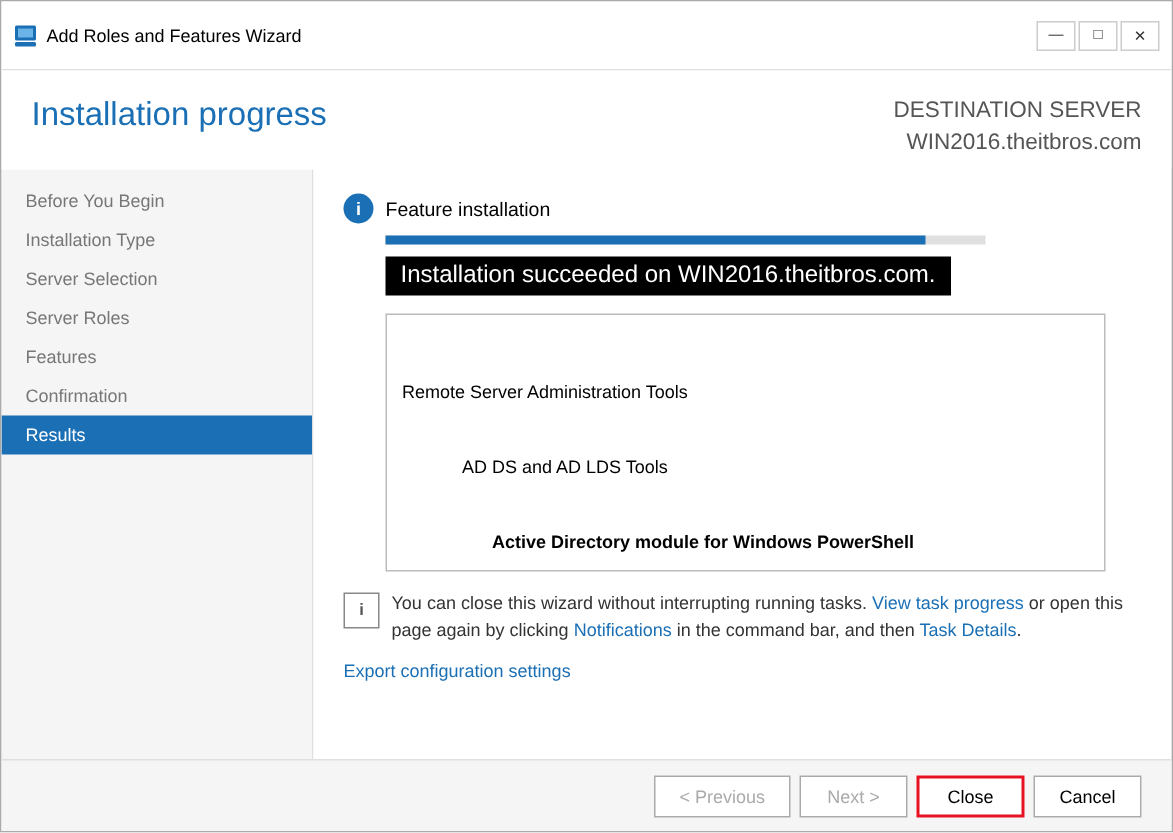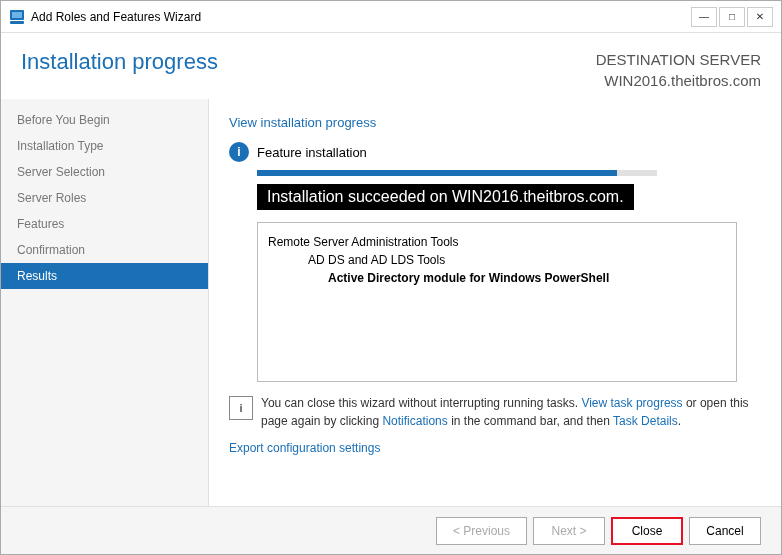--- a/index.html
+++ b/index.html
@@ -18,21 +18,21 @@
       border: 1px solid #aaa;
       display: flex;
       flex-direction: column;
     }
     .title-bar {
       background: #fff;
       border-bottom: 1px solid #e0e0e0;
       display: flex;
       align-items: center;
       padding: 6px 8px;
-      height: 32px;
+      height: 46px;
     }
     .title-bar-icon {
       width: 16px;
       height: 16px;
       margin-right: 6px;
       display: flex;
       align-items: center;
       justify-content: center;
     }
     .title-bar-text {
@@ -156,20 +156,21 @@
       padding: 10px;
       width: 480px;
       min-height: 160px;
       background: #fff;
       margin-bottom: 12px;
     }
     .tree-item {
       font-size: 12px;
       color: #000;
       padding: 2px 0;
+      margin-top: 32px;
     }
     .tree-item.l1 { padding-left: 0; font-weight: normal; }
     .tree-item.l2 { padding-left: 20px; }
     .tree-item.l3 { padding-left: 40px; }
     .tree-item.l4 { padding-left: 60px; font-weight: bold; }
     .notice-row {
       display: flex;
       align-items: flex-start;
       gap: 8px;
       margin-left: 0;
@@ -281,21 +282,20 @@
       </div>
       <div class="sidebar-item">
         <span>Confirmation</span>
       </div>
       <div class="sidebar-item active">
         <span>Results</span>
       </div>
     </div>
 
     <div class="main-content">
-      <div class="section-title">View installation progress</div>
 
       
       <div class="info-row">
         <div class="info-icon">i</div>
         <span>Feature installation</span>
       </div>
 
       
       <div class="progress-bar-container">
         <div class="progress-bar-fill"></div>

